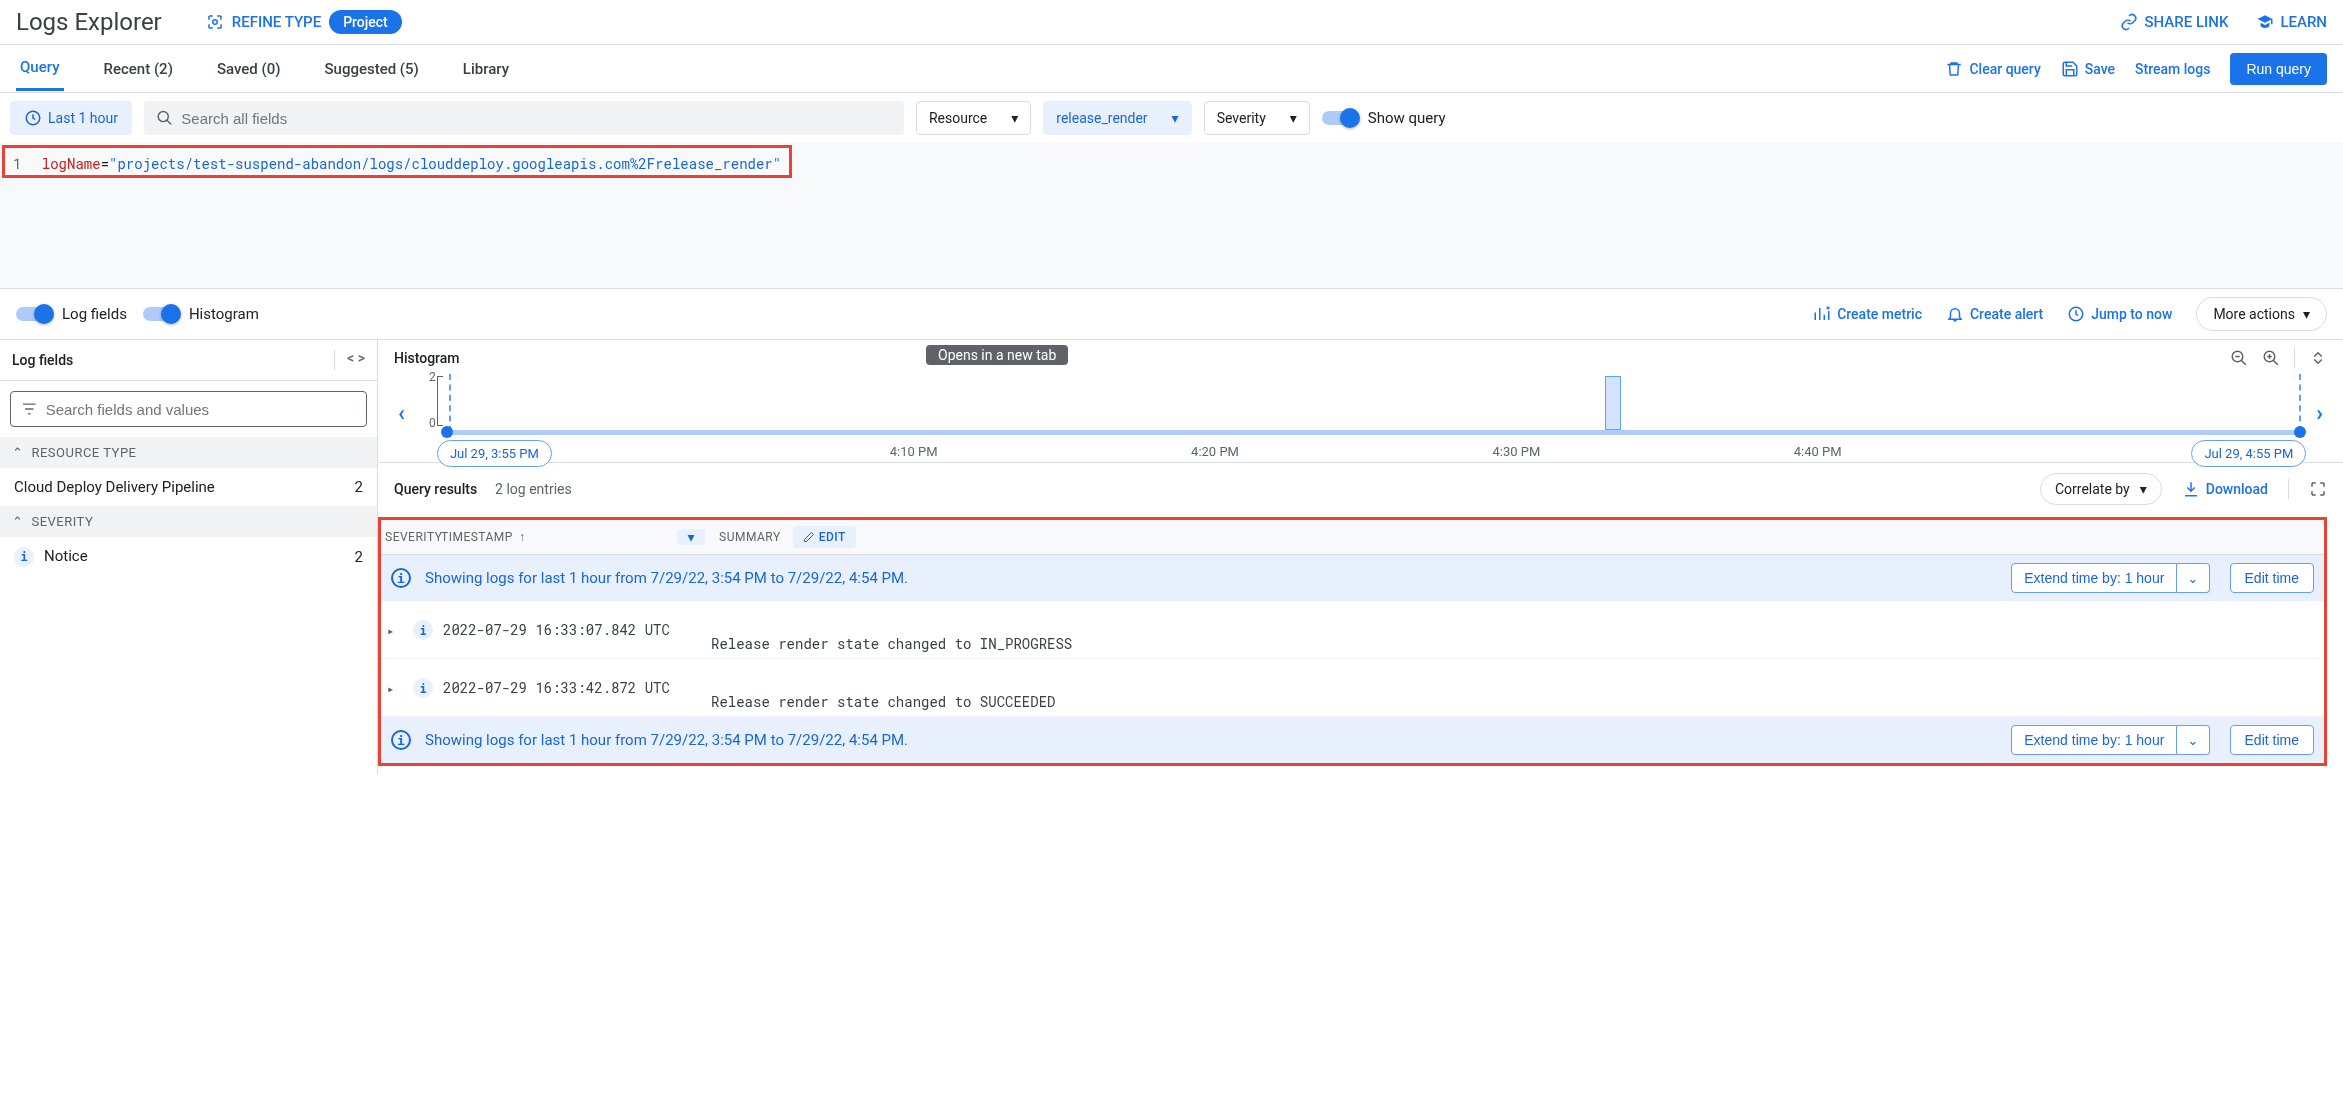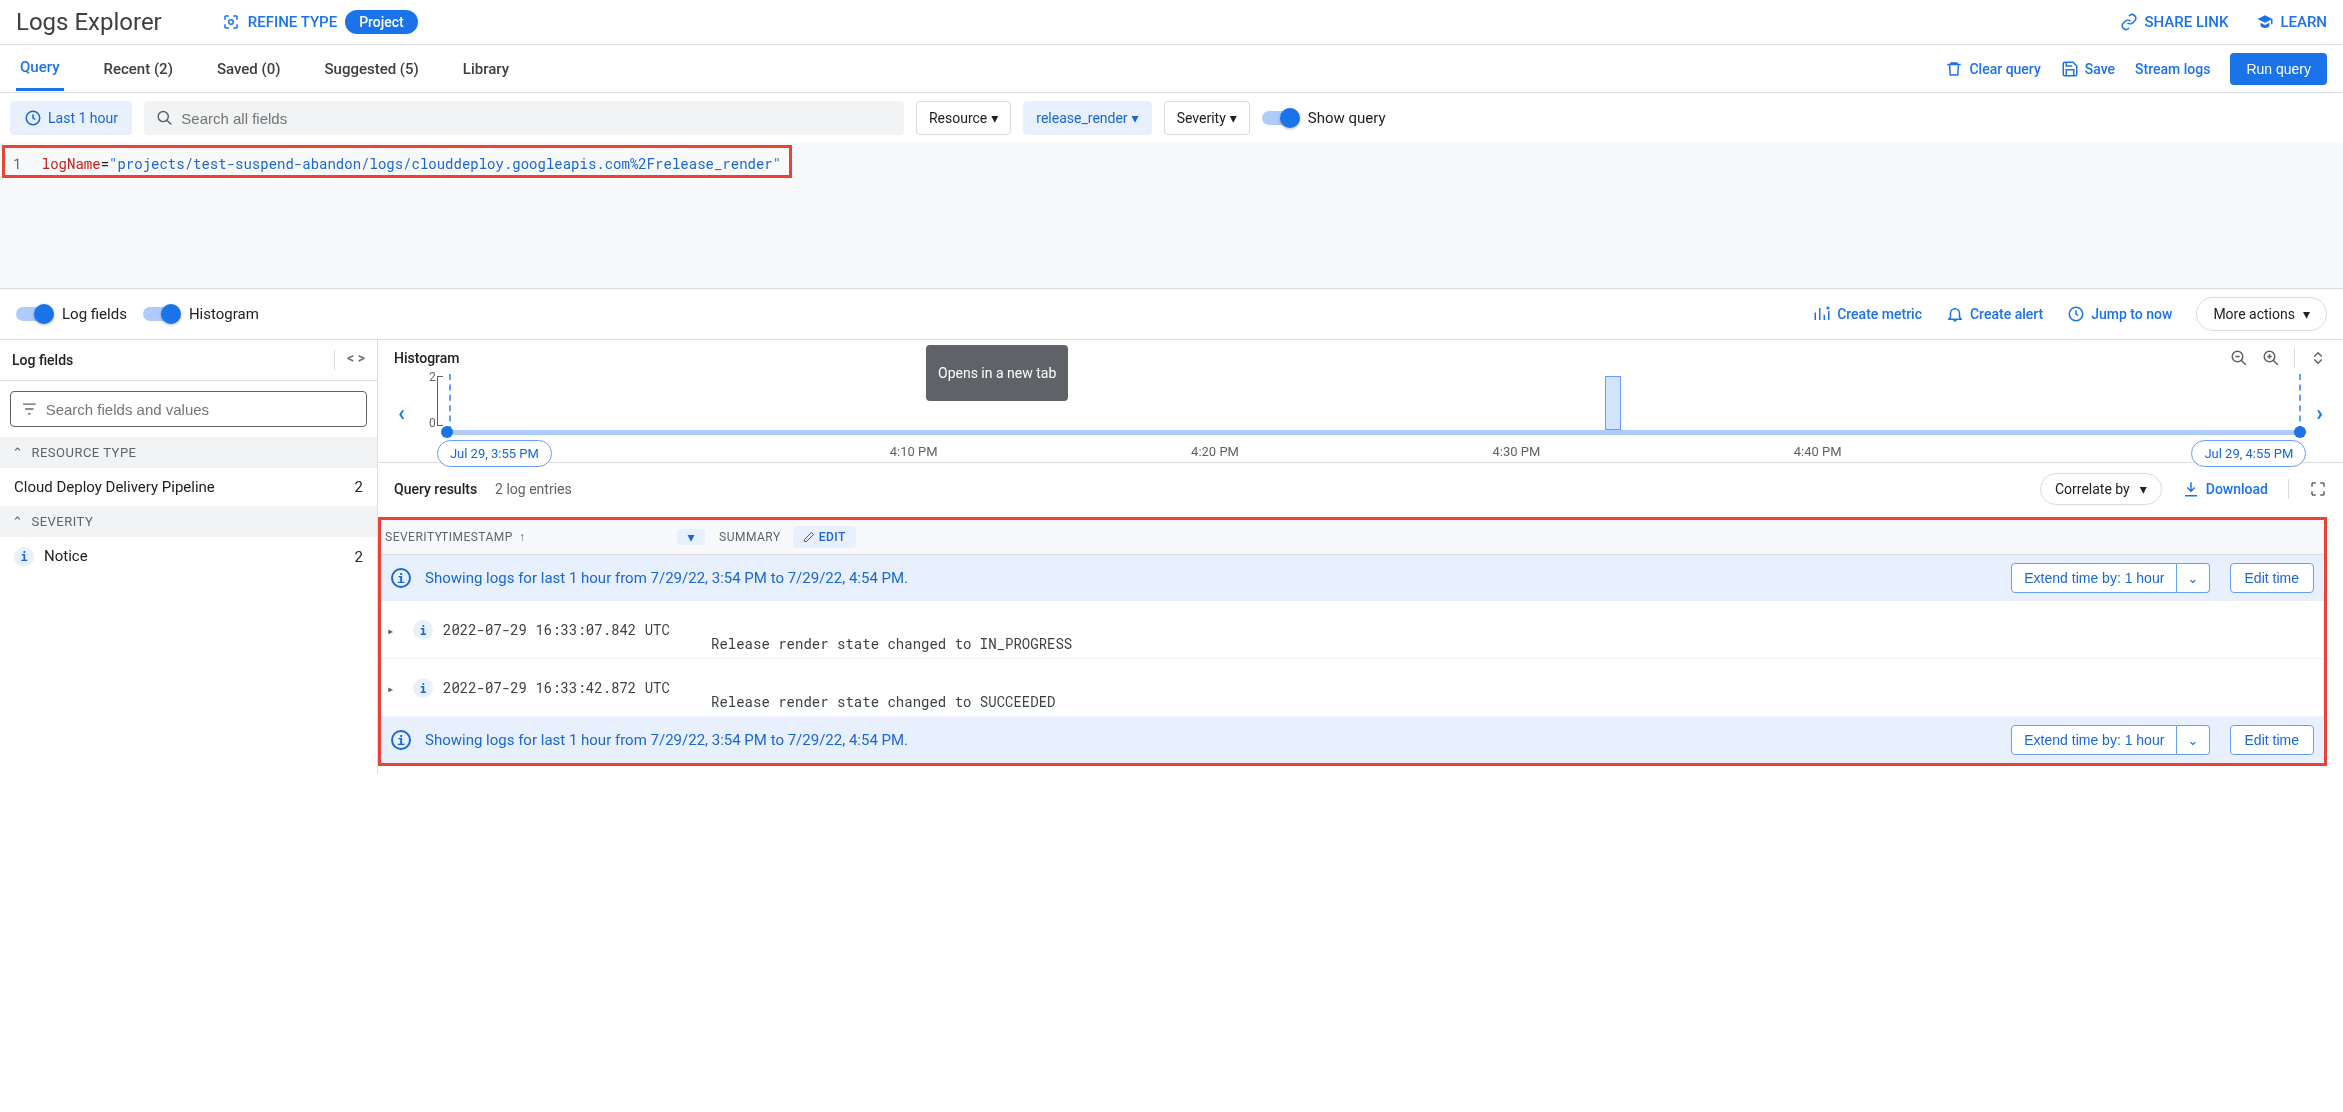--- a/index.html
+++ b/index.html
@@ -1,52 +1,52 @@
 <!DOCTYPE html>
 <html><head>
 <meta charset="utf-8">
 <style>
   * { box-sizing: border-box; margin: 0; padding: 0; }
   body { font-family: "Google Sans", Roboto, Arial, sans-serif; font-size: 14px; color: #202124; background: #fff; }
-  .header { display: flex; align-items: center; padding: 8px 16px; gap: 20px; border-bottom: 1px solid #dadce0; }
+  .header { display: flex; align-items: center; padding: 8px 16px; gap: 4px; border-bottom: 1px solid #dadce0; }
   .header-title { font-size: 24px; font-weight: 400; color: #3c4043; }
   .refine-scope { display: flex; align-items: center; gap: 8px; color: #1a73e8; font-weight: 500; font-size: 15px; cursor: pointer; margin-left: 40px; }
   .project-pill { background: #1a73e8; color: #fff; padding: 4px 14px; border-radius: 12px; font-size: 14px; }
   .header-right { margin-left: auto; display: flex; gap: 28px; }
   .header-link { color: #1a73e8; font-weight: 500; font-size: 15px; display: flex; align-items: center; gap: 6px; cursor: pointer; }
 
   .tabs-row { display: flex; align-items: center; padding: 0 16px; border-bottom: 1px solid #dadce0; height: 48px; }
   .tab { padding: 12px 4px; margin-right: 36px; font-size: 15px; cursor: pointer; color: #3c4043; font-weight: 500; }
   .tab.active { color: #1a73e8; border-bottom: 3px solid #1a73e8; }
   .tab-actions { margin-left: auto; display: flex; gap: 20px; align-items: center; }
   .tab-action { color: #1a73e8; font-weight: 500; display: flex; align-items: center; gap: 6px; cursor: pointer; }
   .run-btn { background: #1a73e8; color: #fff; padding: 8px 16px; border-radius: 4px; border: none; font-weight: 500; font-size: 14px; cursor: pointer; }
 
   .filters-row { display: flex; align-items: center; padding: 8px 10px; gap: 12px; background: #fff; }
   .time-chip { background: #e8f0fe; color: #1967d2; padding: 8px 14px; border-radius: 4px; display: flex; align-items: center; gap: 6px; font-size: 14px; cursor: pointer; }
   .search-box { flex: 1; background: #f1f3f4; border-radius: 4px; display: flex; align-items: center; padding: 8px 12px; gap: 8px; color: #5f6368; max-width: 760px; }
   .search-box input { border: none; background: transparent; outline: none; font-size: 15px; width: 100%; color: #4d7c0f; }
-  .dropdown-pill { border: 1px solid #dadce0; border-radius: 4px; padding: 8px 12px; display: flex; align-items: flex-end; gap: 4px; font-size: 14px; cursor: pointer; }
+  .dropdown-pill { border: 1px solid #dadce0; border-radius: 4px; padding: 8px 12px; display: flex; align-items: flex-end; gap: 24px; font-size: 14px; cursor: pointer; }
   .dropdown-pill.active { background: #e8f0fe; color: #1967d2; border-color: #e8f0fe; }
   .toggle { position: relative; width: 36px; height: 14px; background: #aecbfa; border-radius: 7px; cursor: pointer; }
   .toggle::after { content: ''; position: absolute; width: 20px; height: 20px; background: #1a73e8; border-radius: 50%; top: -3px; right: -2px; box-shadow: 0 1px 3px rgba(0,0,0,0.3); }
   .show-query { display: flex; align-items: center; gap: 10px; font-size: 15px; }
 
   .query-editor { border: 3px solid #ea4335; background: #f8f9fa; padding: 6px 8px 2px 8px; margin: 0 12px 0 2px; display: inline-block; font-family: "Roboto Mono", monospace; font-size: 14px; }
   .query-line-num { color: #5f6368; margin-right: 12px; }
   .query-key { color: #c5221f; }
   .query-val { color: #1967d2; }
   .query-padding { background: #f8f9fa; height: 110px; }
 
   .middle-bar { display: flex; align-items: center; padding: 8px 16px; border-top: 1px solid #dadce0; gap: 16px; }
   .toggle-item { display: flex; align-items: center; gap: 10px; font-size: 15px; }
   .middle-actions { margin-left: auto; display: flex; gap: 24px; align-items: center; }
   .mid-action { color: #1a73e8; font-weight: 500; display: flex; align-items: center; gap: 6px; cursor: pointer; }
   .more-btn { border: 1px solid #dadce0; border-radius: 18px; padding: 8px 16px; display: flex; align-items: center; gap: 8px; cursor: pointer; }
-  .tooltip { position: absolute; background: #5f6368; color: #fff; padding: 20px 12px; border-radius: 4px; font-size: 14px; left: 926px; top: 345px; z-index: 10; }
+  .tooltip { position: absolute; background: #5f6368; color: #fff; padding: 2px 12px; border-radius: 4px; font-size: 14px; left: 926px; top: 345px; z-index: 10; }
 
   .main { display: flex; border-top: 1px solid #dadce0; }
   .sidebar { width: 378px; border-right: 1px solid #dadce0; }
   .sidebar-header { display: flex; align-items: center; justify-content: space-between; padding: 10px 12px; font-weight: 500; border-bottom: 1px solid #dadce0; }
   .field-search { margin: 10px; border: 1px solid #5f6368; border-radius: 4px; display: flex; align-items: center; padding: 8px 10px; gap: 8px; }
   .field-search input { border: none; outline: none; font-size: 15px; width: 100%; color: #5f6368; }
   .section-hdr { background: #f1f3f4; padding: 8px 12px; color: #5f6368; font-size: 13px; letter-spacing: 0.5px; display: flex; align-items: center; gap: 8px; }
   .field-row { display: flex; justify-content: space-between; padding: 10px 14px; align-items: center; font-size: 15px; }
   .notice-icon { background: #e8f0fe; color: #1967d2; width: 20px; height: 20px; border-radius: 50%; display: inline-flex; align-items: center; justify-content: center; font-size: 12px; margin-right: 10px; font-weight: bold; font-family: monospace; }
 

